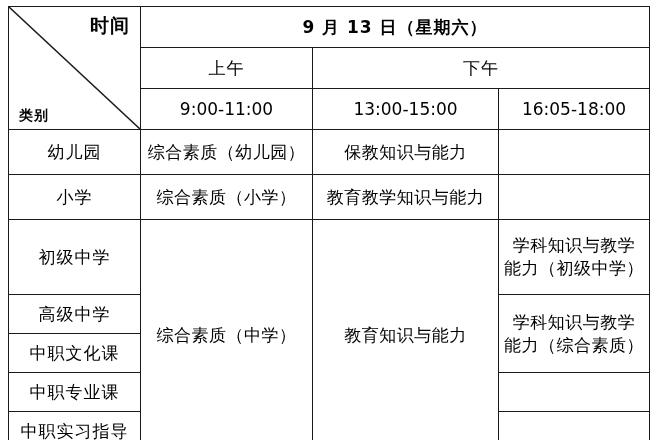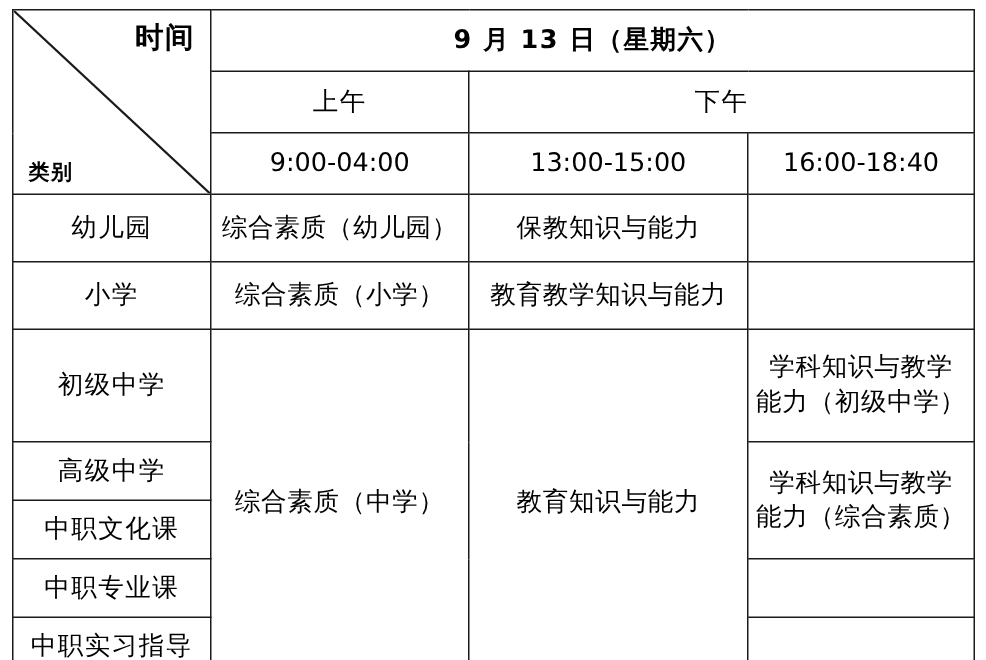--- a/index.html
+++ b/index.html
@@ -128,23 +128,23 @@
           <span class="lbl-time">时间</span>
           <span class="lbl-cat">类别</span>
         </td>
         <td colspan="3" class="date-head r-hgt-1">9 月 13 日（星期六）</td>
       </tr>
       <tr>
         <td class="halfday r-hgt-2">上午</td>
         <td colspan="2" class="halfday r-hgt-2">下午</td>
       </tr>
       <tr>
-        <td class="timeslot r-hgt-2">9:00-04:00</td>
+        <td class="timeslot r-hgt-2">9:00-11:00</td>
         <td class="timeslot r-hgt-2">13:00-15:00</td>
-        <td class="timeslot r-hgt-2">16:00-18:40</td>
+        <td class="timeslot r-hgt-2">16:05-18:00</td>
       </tr>
 
       <tr>
         <td class="cat r-mid">幼儿园</td>
         <td class="subj r-mid">综合素质（幼儿园）</td>
         <td class="subj r-mid">保教知识与能力</td>
         <td class="subj r-mid"></td>
       </tr>
 
       <tr>

